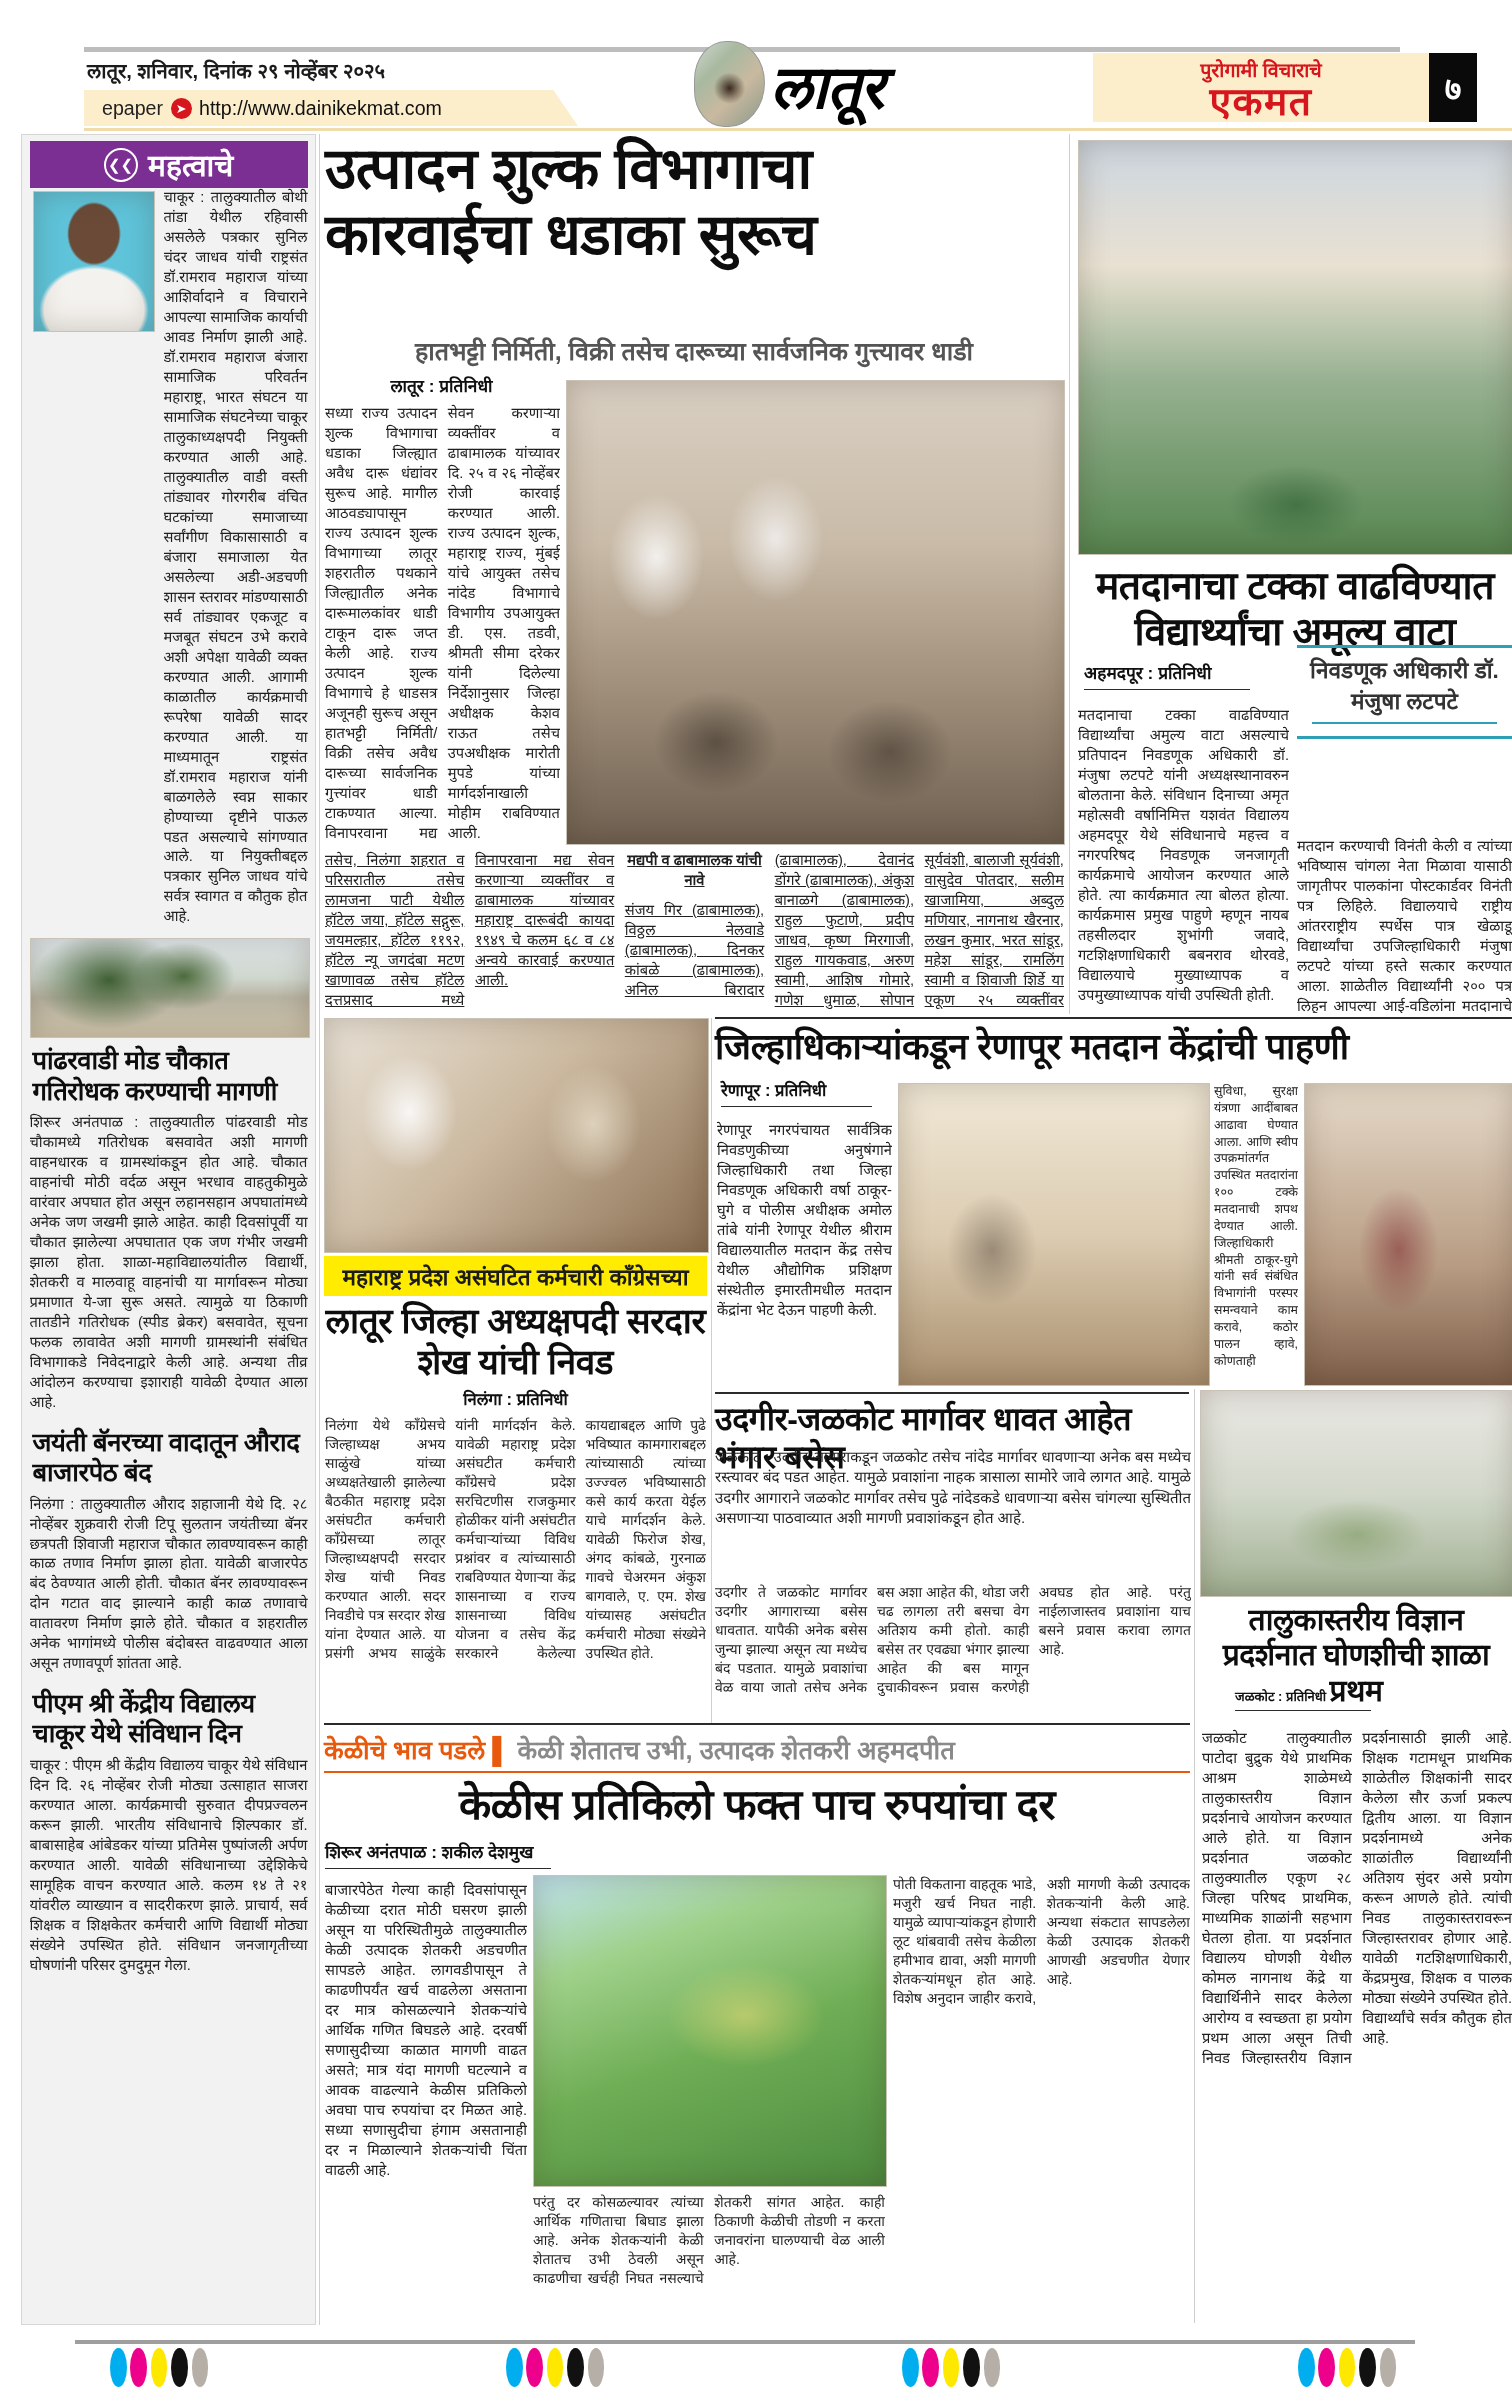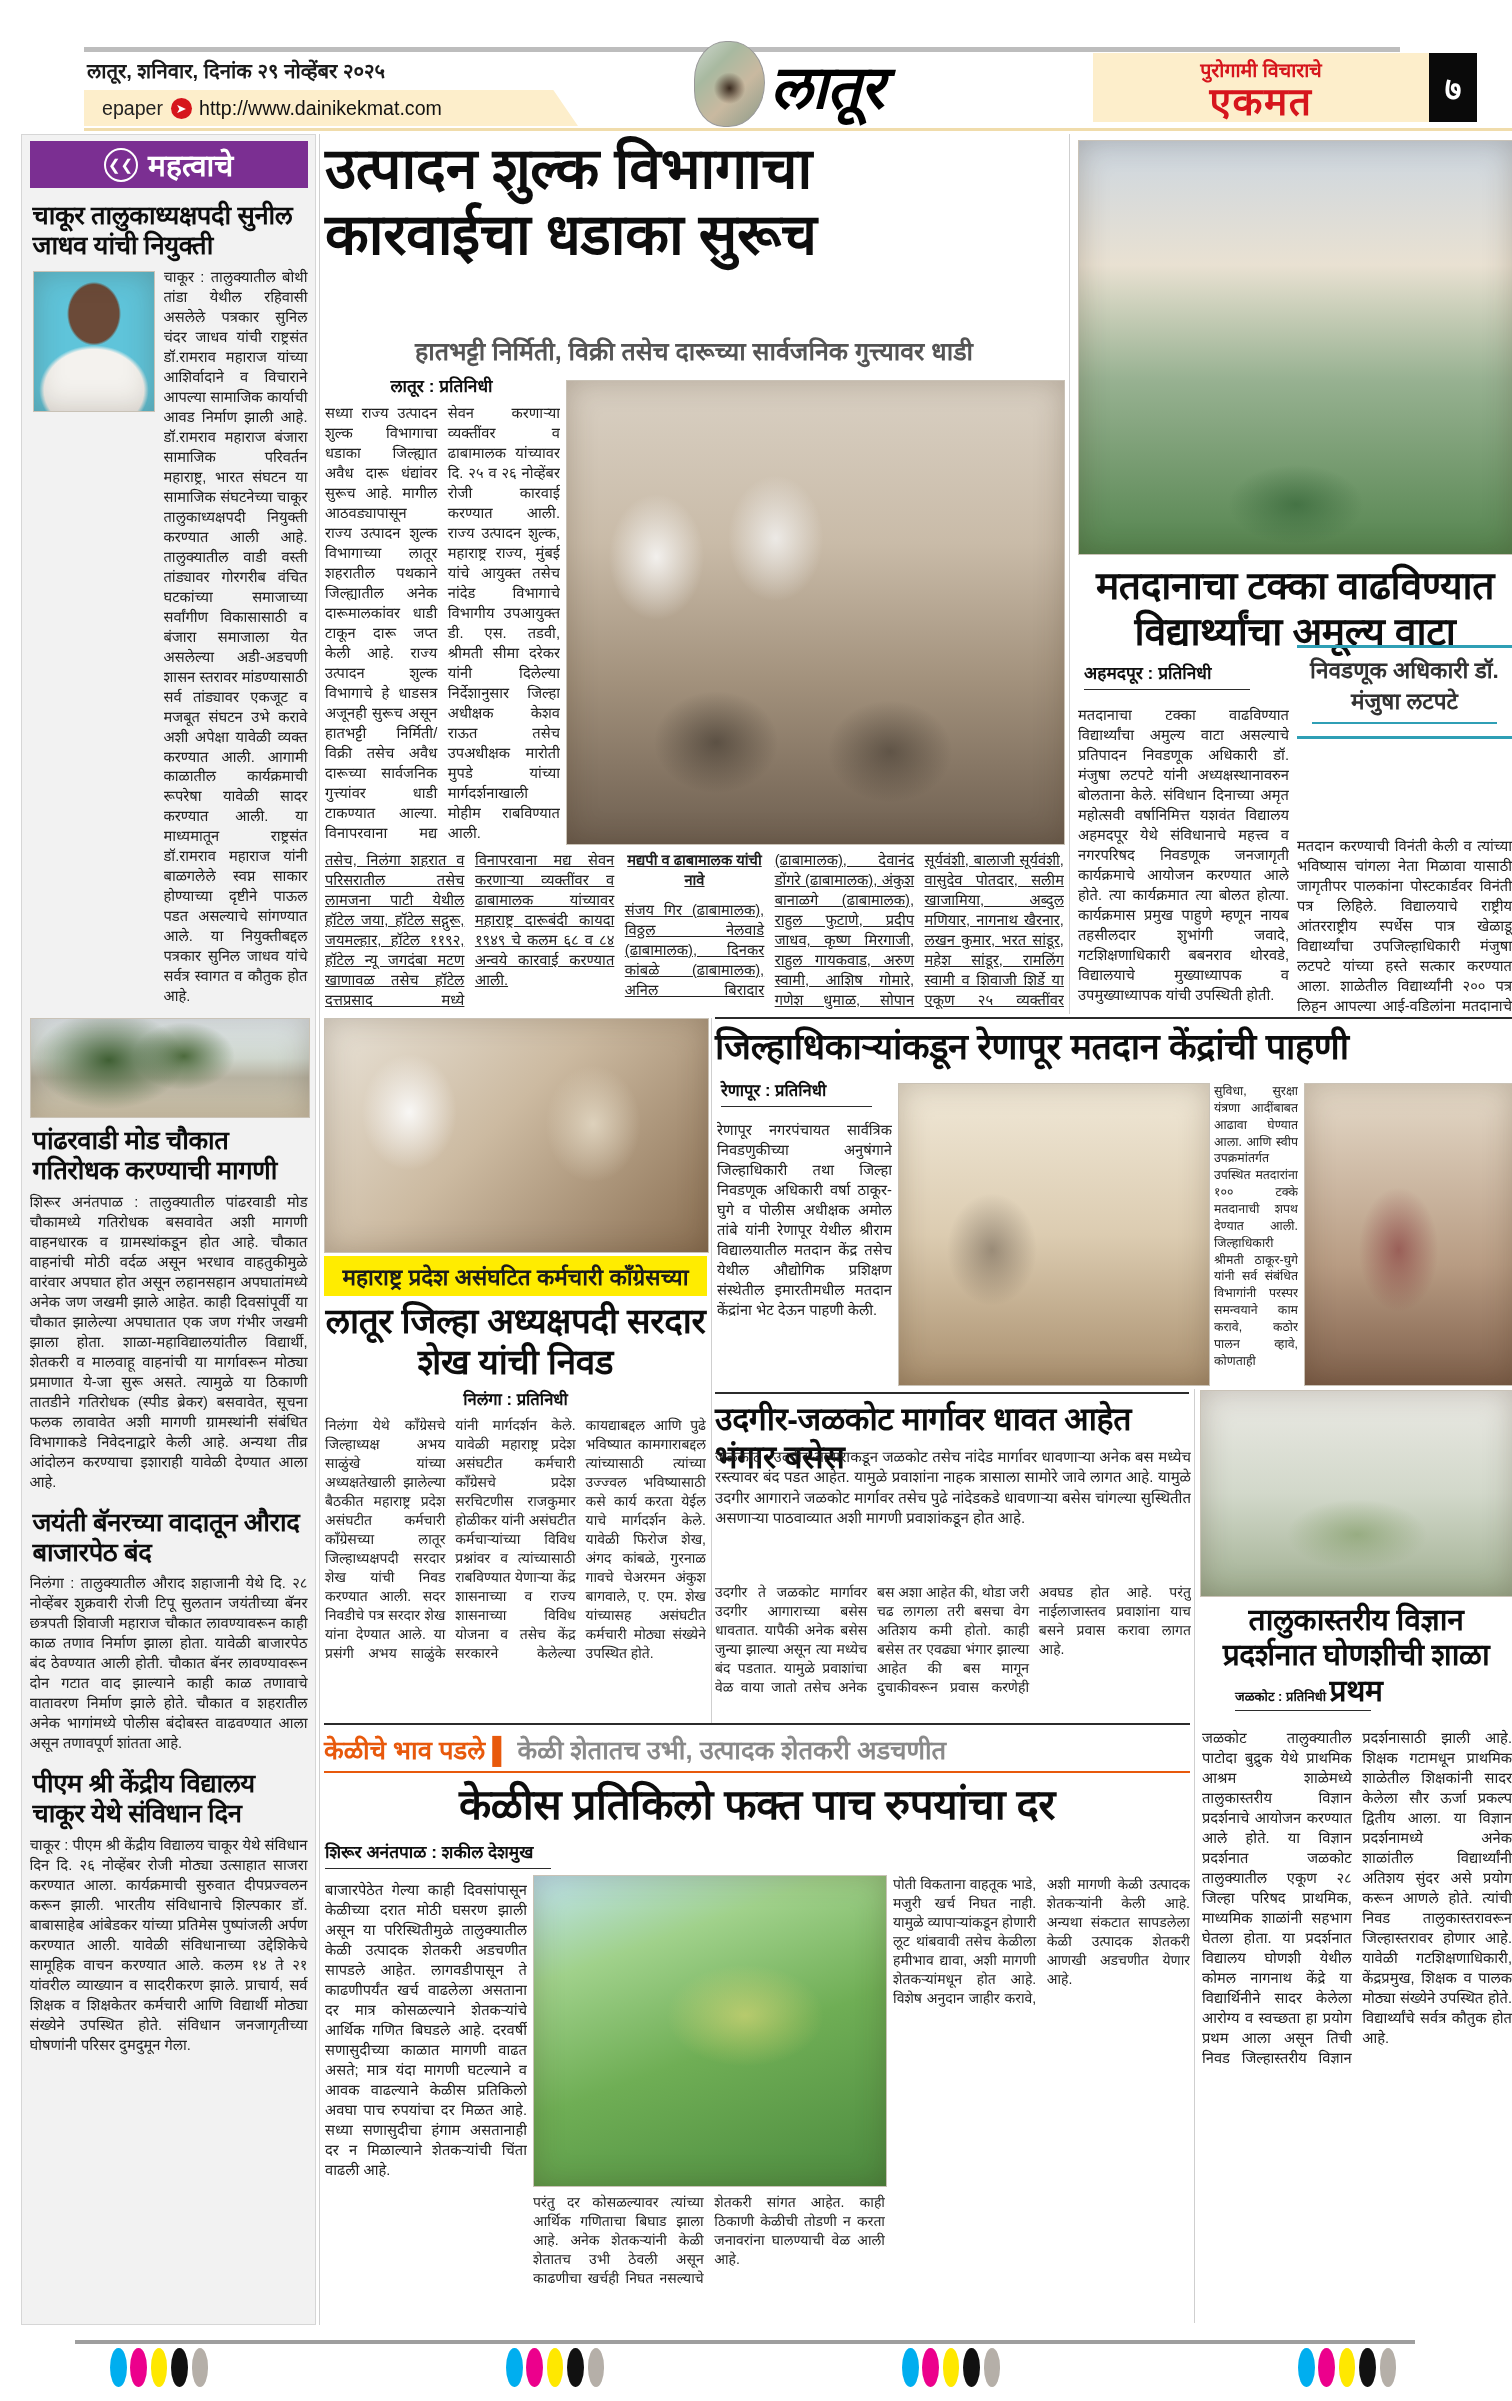--- a/index.html
+++ b/index.html
@@ -84,21 +84,20 @@
 <div class="abs" style="left:21px;top:134px;width:295px;height:2191px;background:#f2f2f2;border:0.8px solid #d6d6d6;
      padding:6px 7.5px;box-sizing:border-box;overflow:hidden;">
 
   <div style="background:#7b2f92;color:#fff;height:47px;display:flex;align-items:center;justify-content:center;gap:10.5px;">
     <span style="width:30px;height:30px;border:2.3px solid #fff;border-radius:50%;display:inline-flex;align-items:center;
           justify-content:center;font-size:15px;line-height:1;flex-direction:column;">❮❮</span>
     <span style="font-size:30px;font-weight:900;">महत्वाचे</span>
   </div>
 
   <div>
-    <div class="hl" style="font-size:25.6px;margin:12px 3px 7.5px;">चाकूर तालुकाध्यक्षपदी सुनील जाधव यांची नियुक्ती</div>
     <div style="overflow:hidden;">
       <div class="photo ph-portrait" style="position:relative;float:left;width:120px;height:139px;margin:3px 9px 4.5px 3px;"></div>
       <div class="body-text">चाकूर : तालुक्यातील बोथी तांडा येथील रहिवासी असलेले पत्रकार सुनिल चंदर जाधव यांची राष्ट्रसंत डॉ.रामराव महाराज यांच्या आशिर्वादाने व विचाराने आपल्या सामाजिक कार्याची आवड निर्माण झाली आहे. डॉ.रामराव महाराज बंजारा सामाजिक परिवर्तन महाराष्ट्र, भारत संघटन या सामाजिक संघटनेच्या चाकूर तालुकाध्यक्षपदी नियुक्ती करण्यात आली आहे. तालुक्यातील वाडी वस्ती तांड्यावर गोरगरीब वंचित घटकांच्या समाजाच्या सर्वांगीण विकासासाठी व बंजारा समाजाला येत असलेल्या अडी-अडचणी शासन स्तरावर मांडण्यासाठी सर्व तांड्यावर एकजूट व मजबूत संघटन उभे करावे अशी अपेक्षा यावेळी व्यक्त करण्यात आली. आगामी काळातील कार्यक्रमाची रूपरेषा यावेळी सादर करण्यात आली. या माध्यमातून राष्ट्रसंत डॉ.रामराव महाराज यांनी बाळगलेले स्वप्न साकार होण्याच्या दृष्टीने पाऊल पडत असल्याचे सांगण्यात आले. या नियुक्तीबद्दल पत्रकार सुनिल जाधव यांचे सर्वत्र स्वागत व कौतुक होत आहे.</div>
     </div>
   </div>
 
   <div class="photo ph-road" style="position:relative;width:100%;height:98px;margin:10.5px 0 6px;"></div>
 
   <div>
     <div class="hl" style="font-size:25.6px;margin:7.5px 3px;">पांढरवाडी मोड चौकात गतिरोधक करण्याची मागणी</div>
@@ -192,21 +191,21 @@
     <div class="byline-rule" style="width:136px;"></div>
   </div>
   <div class="abs body-text cols2" style="left:1202px;top:1729px;width:310px;height:592px;">जळकोट तालुक्यातील पाटोदा बुद्रुक येथे प्राथमिक आश्रम शाळेमध्ये तालुकास्तरीय विज्ञान प्रदर्शनाचे आयोजन करण्यात आले होते. या विज्ञान प्रदर्शनात जळकोट तालुक्यातील एकूण २८ जिल्हा परिषद प्राथमिक, माध्यमिक शाळांनी सहभाग घेतला होता. या प्रदर्शनात विद्यालय घोणशी येथील कोमल नागनाथ केंद्रे या विद्यार्थिनीने सादर केलेला आरोग्य व स्वच्छता हा प्रयोग प्रथम आला असून तिची निवड जिल्हास्तरीय विज्ञान प्रदर्शनासाठी झाली आहे. शिक्षक गटामधून प्राथमिक शाळेतील शिक्षकांनी सादर केलेला सौर ऊर्जा प्रकल्प द्वितीय आला. या विज्ञान प्रदर्शनामध्ये अनेक शाळांतील विद्यार्थ्यांनी अतिशय सुंदर असे प्रयोग करून आणले होते. त्यांची निवड तालुकास्तरावरून जिल्हास्तरावर होणार आहे. यावेळी गटशिक्षणाधिकारी, केंद्रप्रमुख, शिक्षक व पालक मोठ्या संख्येने उपस्थित होते. विद्यार्थ्यांचे सर्वत्र कौतुक होत आहे.</div>
 </div>
 
 <div>
   <div class="abs" style="left:324px;top:1723px;width:866px;height:1.5px;background:#2b2b2b;"></div>
   <div class="abs" style="left:324px;top:1732px;width:866px;font-size:25.6px;font-weight:900;">
     <span style="color:#e8590c;">केळीचे भाव पडले</span>
     <span style="color:#e8590c;"> ▌ </span>
-    <span style="color:#8a8a8a;">केळी शेतातच उभी, उत्पादक शेतकरी अडचणीत</span>
+    <span style="color:#8a8a8a;">केळी शेतातच उभी, उत्पादक शेतकरी अहमदपीत</span>
   </div>
   <div class="abs" style="left:324px;top:1771px;width:866px;height:2.3px;background:#e8590c;"></div>
   <div class="abs hl" style="left:324px;top:1780px;width:866px;font-size:42px;text-align:center;">केळीस प्रतिकिलो फक्त पाच रुपयांचा दर</div>
   <div class="abs" style="left:325px;top:1840px;">
     <div class="byline">शिरूर अनंतपाळ : शकील देशमुख</div>
     <div class="byline-rule" style="width:226px;"></div>
   </div>
   <div class="abs body-text" style="left:325px;top:1881px;width:202px;height:441px;">बाजारपेठेत गेल्या काही दिवसांपासून केळीच्या दरात मोठी घसरण झाली असून या परिस्थितीमुळे तालुक्यातील केळी उत्पादक शेतकरी अडचणीत सापडले आहेत. लागवडीपासून ते काढणीपर्यंत खर्च वाढलेला असताना दर मात्र कोसळल्याने शेतकऱ्यांचे आर्थिक गणित बिघडले आहे. दरवर्षी सणासुदीच्या काळात मागणी वाढत असते; मात्र यंदा मागणी घटल्याने व आवक वाढल्याने केळीस प्रतिकिलो अवघा पाच रुपयांचा दर मिळत आहे. सध्या सणासुदीचा हंगाम असतानाही दर न मिळाल्याने शेतकऱ्यांची चिंता वाढली आहे.</div>
   <div class="photo ph-banana" style="left:533px;top:1875px;width:352px;height:310px;"></div>
   <div class="abs body-text cols2" style="left:533px;top:2193px;width:352px;height:130px;font-size:14px;">परंतु दर कोसळल्यावर त्यांच्या आर्थिक गणिताचा बिघाड झाला आहे. अनेक शेतकऱ्यांनी केळी शेतातच उभी ठेवली असून काढणीचा खर्चही निघत नसल्याचे शेतकरी सांगत आहेत. काही ठिकाणी केळीची तोडणी न करता जनावरांना घालण्याची वेळ आली आहे.</div>

